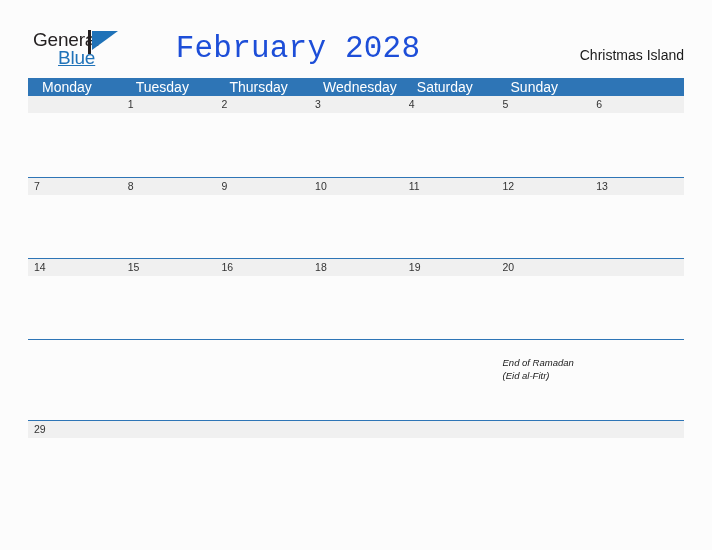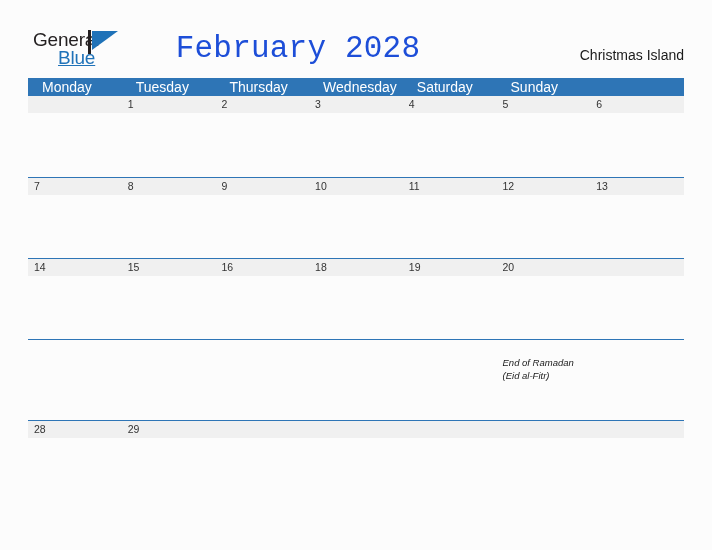--- a/index.html
+++ b/index.html
@@ -285,21 +285,20 @@
         <div class="event-text">End of Ramadan</div>
         <div class="event-text">(Eid al-Fitr)</div>
       </div>
       <div class="event-cell"></div>
     </div>
   </div>
 
   <div class="week-row r6">
     <div class="rule"></div>
     <div class="day-band">
-      <div class="day-band-cell">28</div>
       <div class="day-band-cell">29</div>
       <div class="day-band-cell"></div>
       <div class="day-band-cell"></div>
       <div class="day-band-cell"></div>
       <div class="day-band-cell"></div>
       <div class="day-band-cell"></div>
     </div>
   </div>
 
 </div>

